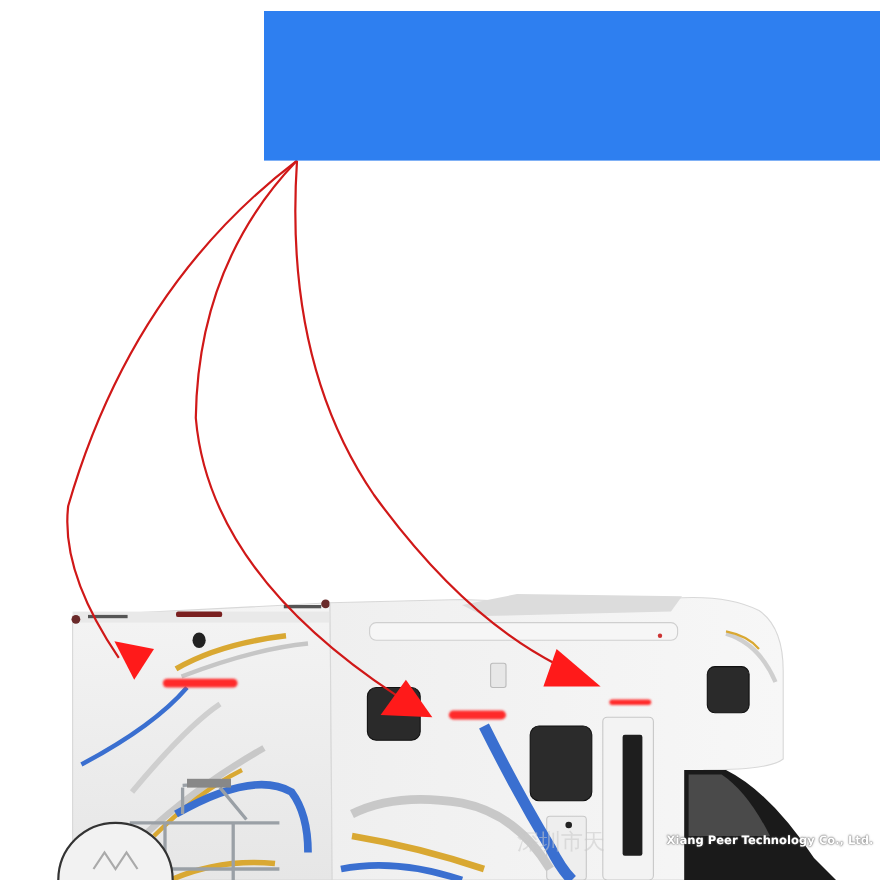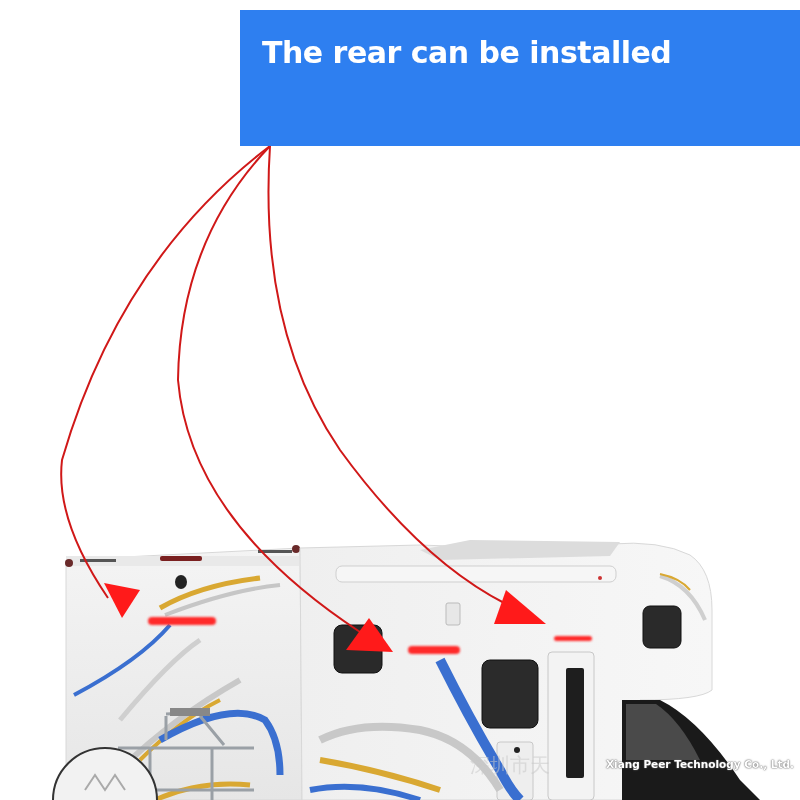--- a/index.html
+++ b/index.html
@@ -125,17 +125,16 @@
     <path d="M270 146 Q258 330 340 450 Q420 560 506 604"></path>
   </g>
   <g fill="#ff1a1a">
     <polygon points="104,583 122,618 140,590"></polygon>
     <polygon points="346,650 393,652 369,618"></polygon>
     <polygon points="494,624 546,624 506,590"></polygon>
   </g>
 </svg>
 
 <div class="banner">
-  <div class="banner-line">The rear can be installed</div>
 </div>
 
 <div class="watermark-cn">深圳市天</div>
 <div class="watermark">Xiang Peer Technology Co., Ltd.</div>
 
 </body></html>

